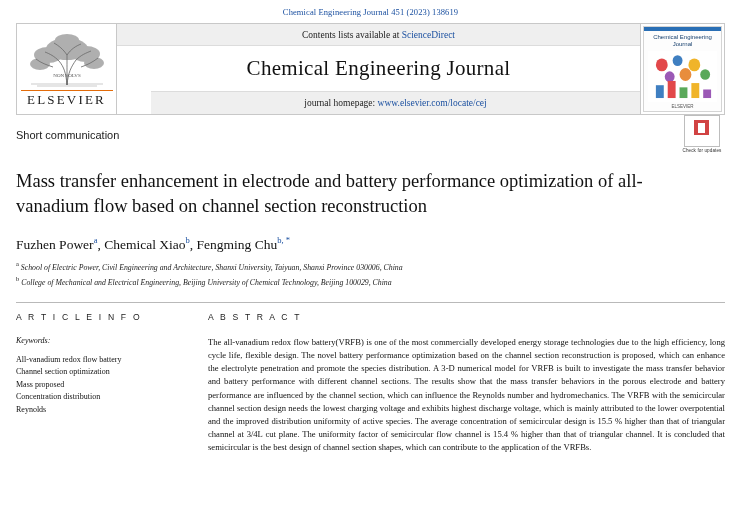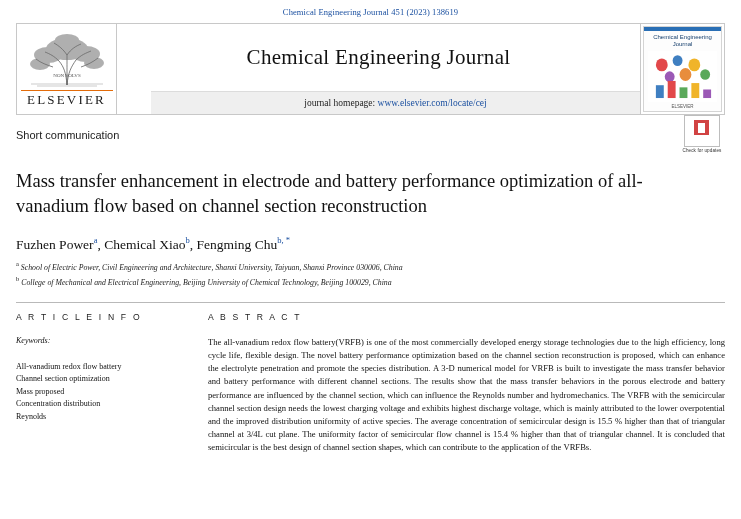--- a/index.html
+++ b/index.html
@@ -235,21 +235,21 @@
   }
   .kw-label {
     font-size: 8px;
     font-style: italic;
     margin-top: 14px;
     color: #111;
   }
   .kw-list {
     font-size: 8px;
     line-height: 1.55;
-    margin-top: 16px;
+    margin-top: 9px;
     color: #111;
   }
   .abstract {
     font-size: 8.6px;
     line-height: 1.53;
     text-align: justify;
     margin-top: 14px;
     color: #111;
   }
 </style>
@@ -287,20 +287,24 @@
         <g stroke="#555" stroke-width="0.5" opacity="0.6">
           <line x1="8" y1="57" x2="80" y2="57"></line>
           <line x1="14" y1="59" x2="74" y2="59"></line>
         </g>
         <text x="44" y="50" font-family="Liberation Serif, serif" font-size="5" fill="#555" text-anchor="middle">NON SOLVS</text>
       </svg>
       <div class="elsevier-word">ELSEVIER</div>
     </div>
 
     <div class="center-cell">
+      <div class="contents-bar">
+        <span>Contents lists available at</span>
+        <a href="#">ScienceDirect</a>
+      </div>
       <div class="journal-title">Chemical Engineering Journal</div>
       <div class="homepage-bar">
         <span>journal homepage:</span>
         <a href="#">www.elsevier.com/locate/cej</a>
       </div>
     </div>
 
     <div class="cover-cell">
       <div class="cover-inner">
         <div class="cover-band"></div>

